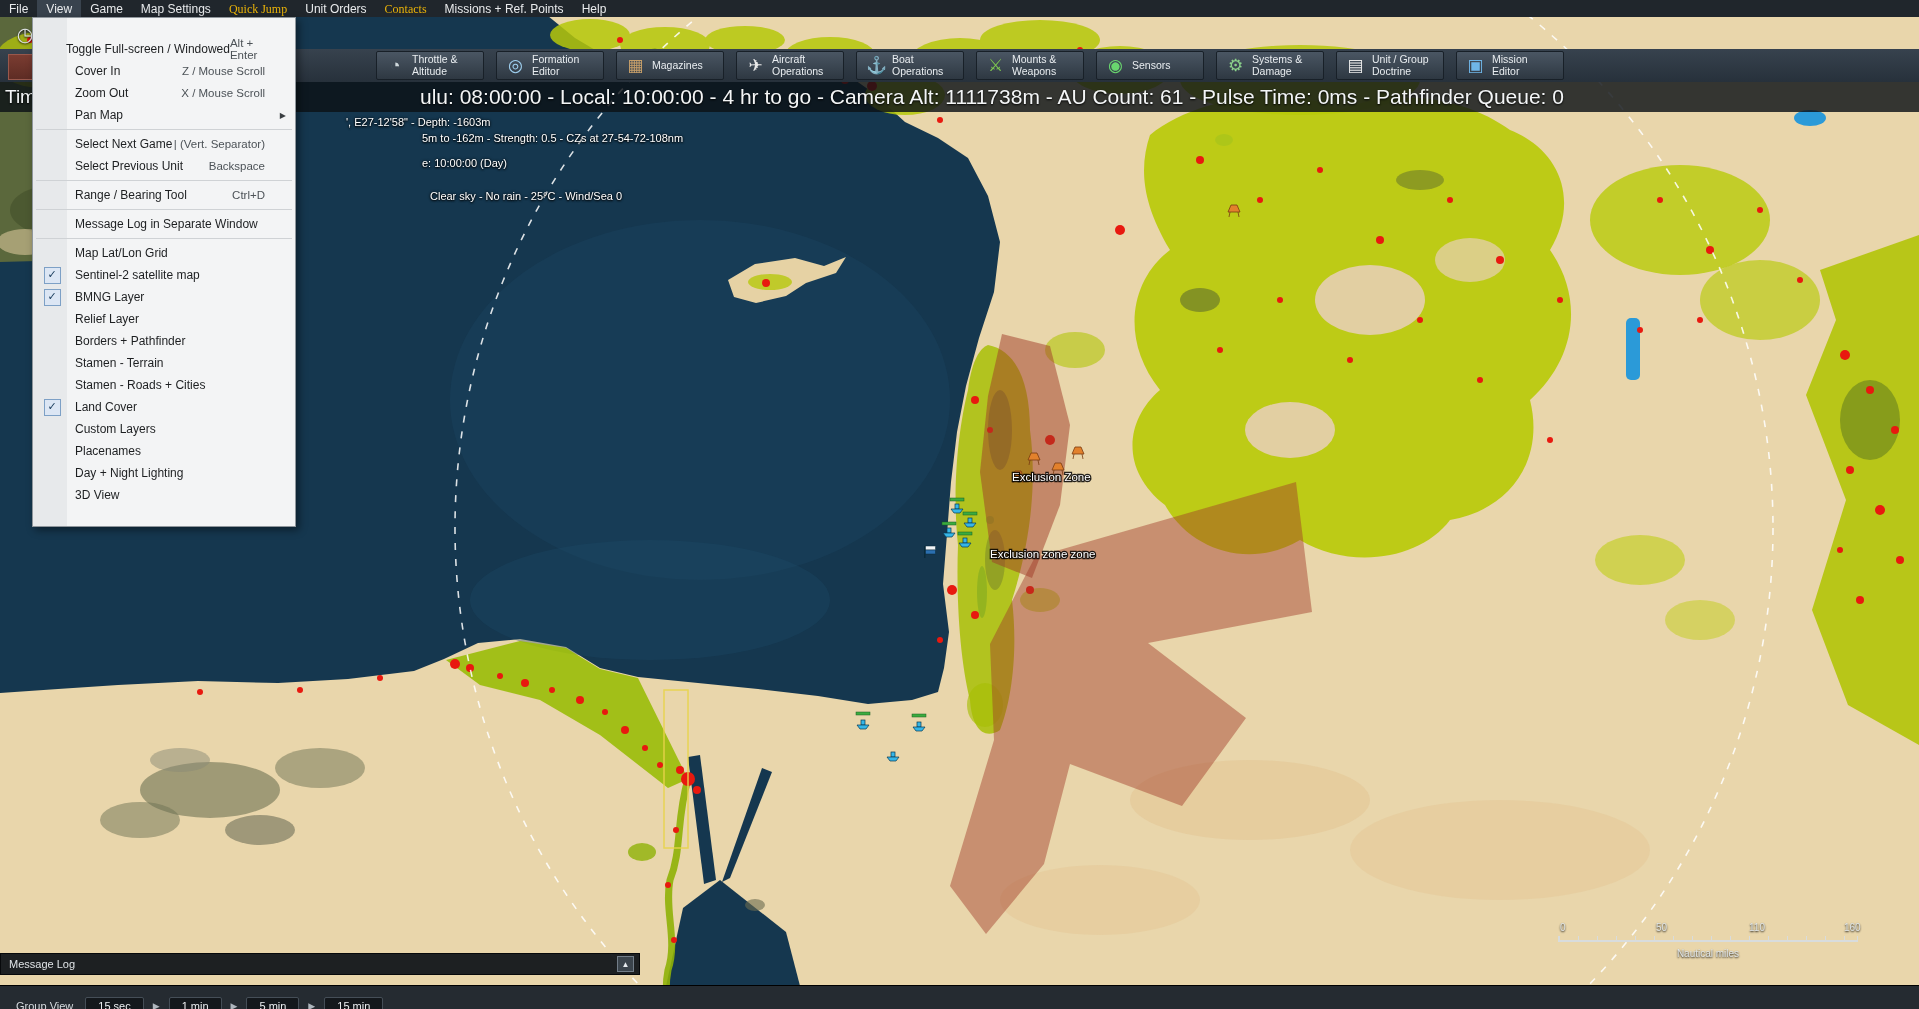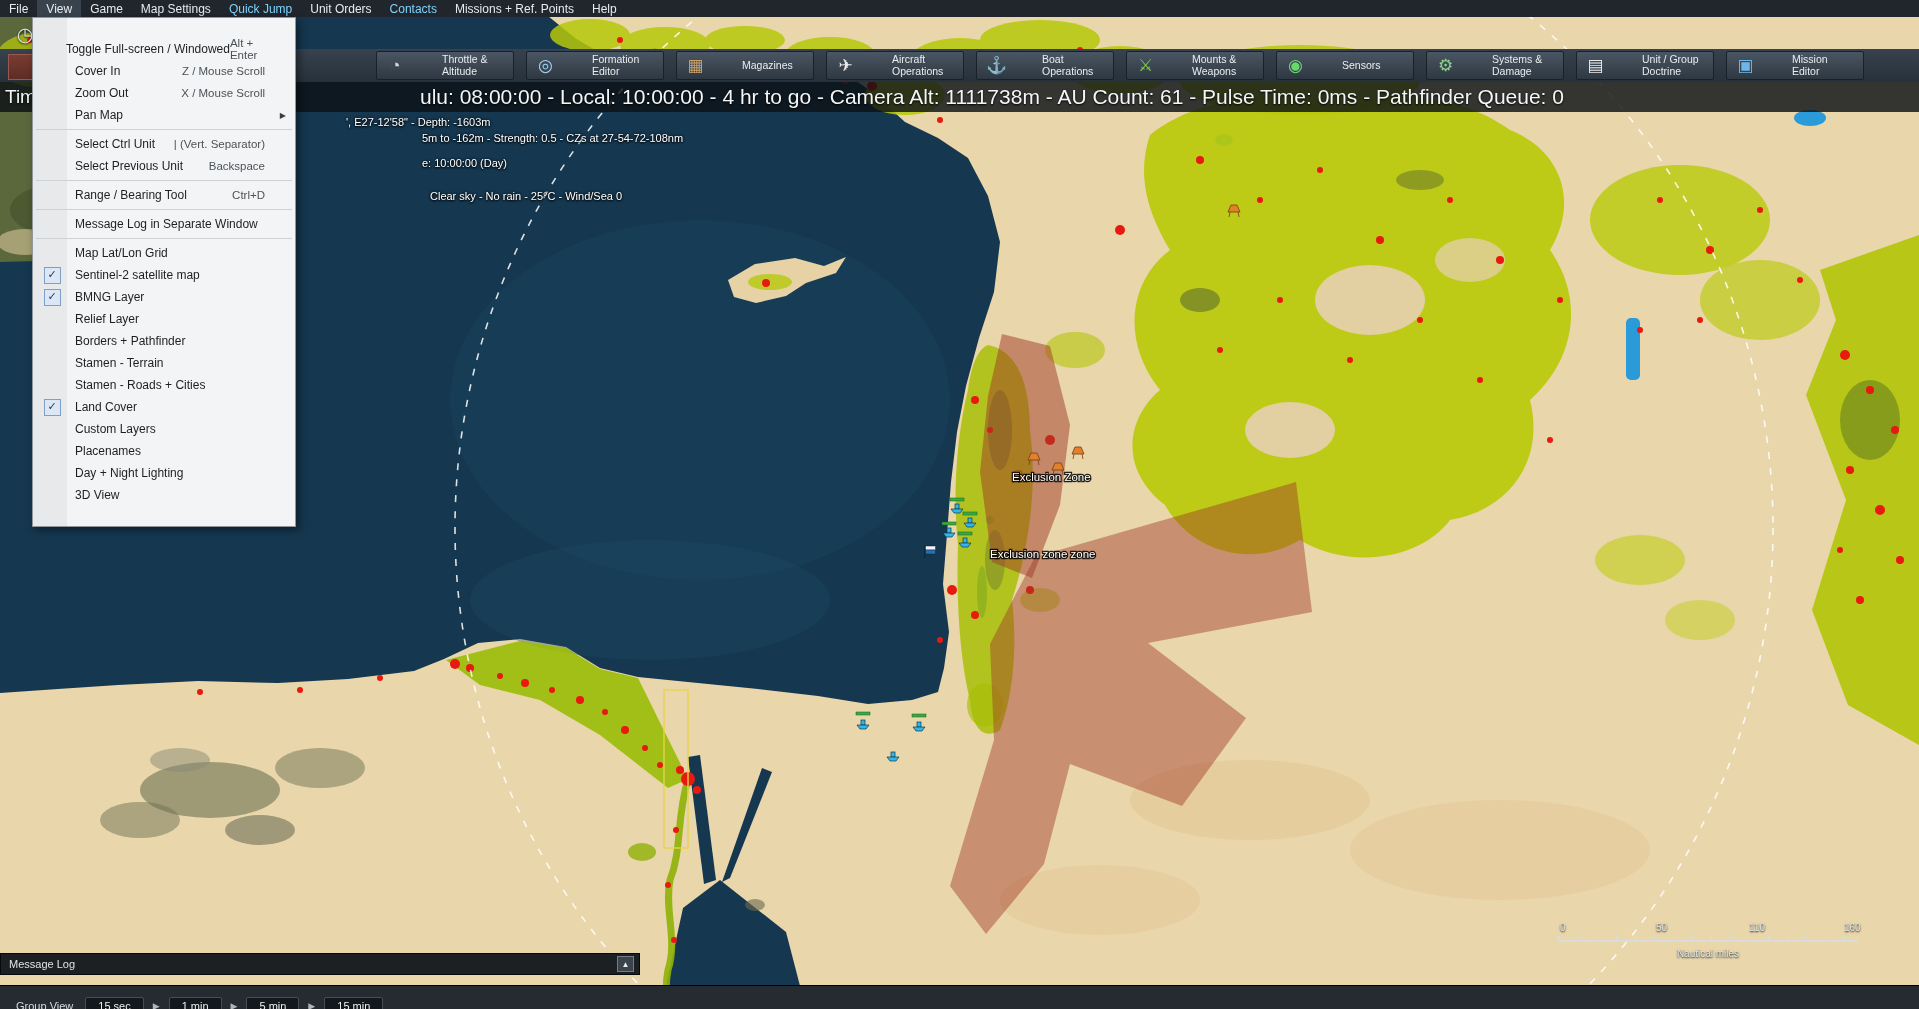--- a/index.html
+++ b/index.html
@@ -10,21 +10,21 @@
   
   #map-svg { position:absolute; left:0; top:0; z-index:0; }
 
   
   .menubar { position:absolute; left:0; top:0; width:1919px; height:17px;
     background:#20262c; display:flex; align-items:center; z-index:30;
     font-size:12px; color:#e8eaec; }
   .menubar .mb-item { padding:1px 9px; height:17px; line-height:16px; cursor:default; }
   .menubar .mb-item.open { background:#3c4document; background:#3c4document; }
   .menubar .mb-item.open { background:#39434e; }
-  .menubar .mb-item.disabled { color:#7dd3fc; }
+  .menubar .mb-item.disabled { color:#eab308;font-family:Liberation Serif, serif; }
 
   
   .menu-popup { position:absolute; left:32px; top:17px; width:264px; z-index:40;
     background:linear-gradient(90deg,#e7e9eb 0,#e7e9eb 34px,#f3f4f5 34px);
     border:1px solid #8f969c; box-shadow:3px 3px 8px rgba(0,0,0,.45);
     padding:20px 0; font-size:12px; color:#1d1f21; }
   .mi { height:22px; display:flex; align-items:center; padding:0 6px 0 6px; position:relative; }
   .mi-check { width:26px; height:16px; margin-right:10px; display:flex; align-items:center; justify-content:center; }
   .mi-check.checked { }
   .mi-check.checked::before { content:"\2713"; display:inline-block; width:15px; height:15px;
@@ -36,21 +36,21 @@
   .menu-sep { height:1px; background:#cfd2d5; margin:3px 3px; }
 
   
   .toolbar { position:absolute; left:0; top:49px; width:1919px; height:33px;
     background:linear-gradient(#37424e,#27313b); z-index:10; display:flex;
     align-items:center; gap:12px; padding-left:376px; }
   .tb-btn { display:flex; align-items:center; gap:7px; height:29px; padding:2px 9px;
     background:linear-gradient(#4a5663,#2e3842); border:1px solid #182028;
     border-radius:2px; color:#e9edf0; font-size:10.5px; line-height:1.12; }
   .tb-icon { font-size:17px; width:19px; text-align:center; }
-  .tb-label { width:62px;margin-left:30px; }
+  .tb-label { width:62px; }
 
   
   .status-band { position:absolute; left:0; top:82px; width:1919px; height:30px;
     background:rgba(12,17,22,.82); z-index:10; }
   .status-main { position:absolute; left:420px; top:0; height:30px; line-height:30px;
     color:#f3f5f6; font-size:21px; white-space:nowrap; text-shadow:0 1px 2px #000; }
   .status-time { position:absolute; left:5px; top:0; height:30px; line-height:30px;
     color:#f3f5f6; font-size:19px; text-shadow:0 1px 2px #000; }
 
   
@@ -424,21 +424,21 @@
       <span class="mi-label">Zoom Out</span>
       <span class="mi-short">X / Mouse Scroll</span>
     </div>
     <div class="mi has-sub">
       <span class="mi-check"></span>
       <span class="mi-label">Pan Map</span>
     </div>
     <div class="menu-sep"></div>
     <div class="mi">
       <span class="mi-check"></span>
-      <span class="mi-label">Select Ctrl Unit</span>
+      <span class="mi-label">Select Next Game</span>
       <span class="mi-short">| (Vert. Separator)</span>
     </div>
     <div class="mi">
       <span class="mi-check"></span>
       <span class="mi-label">Select Previous Unit</span>
       <span class="mi-short">Backspace</span>
     </div>
     <div class="menu-sep"></div>
     <div class="mi">
       <span class="mi-check"></span>

